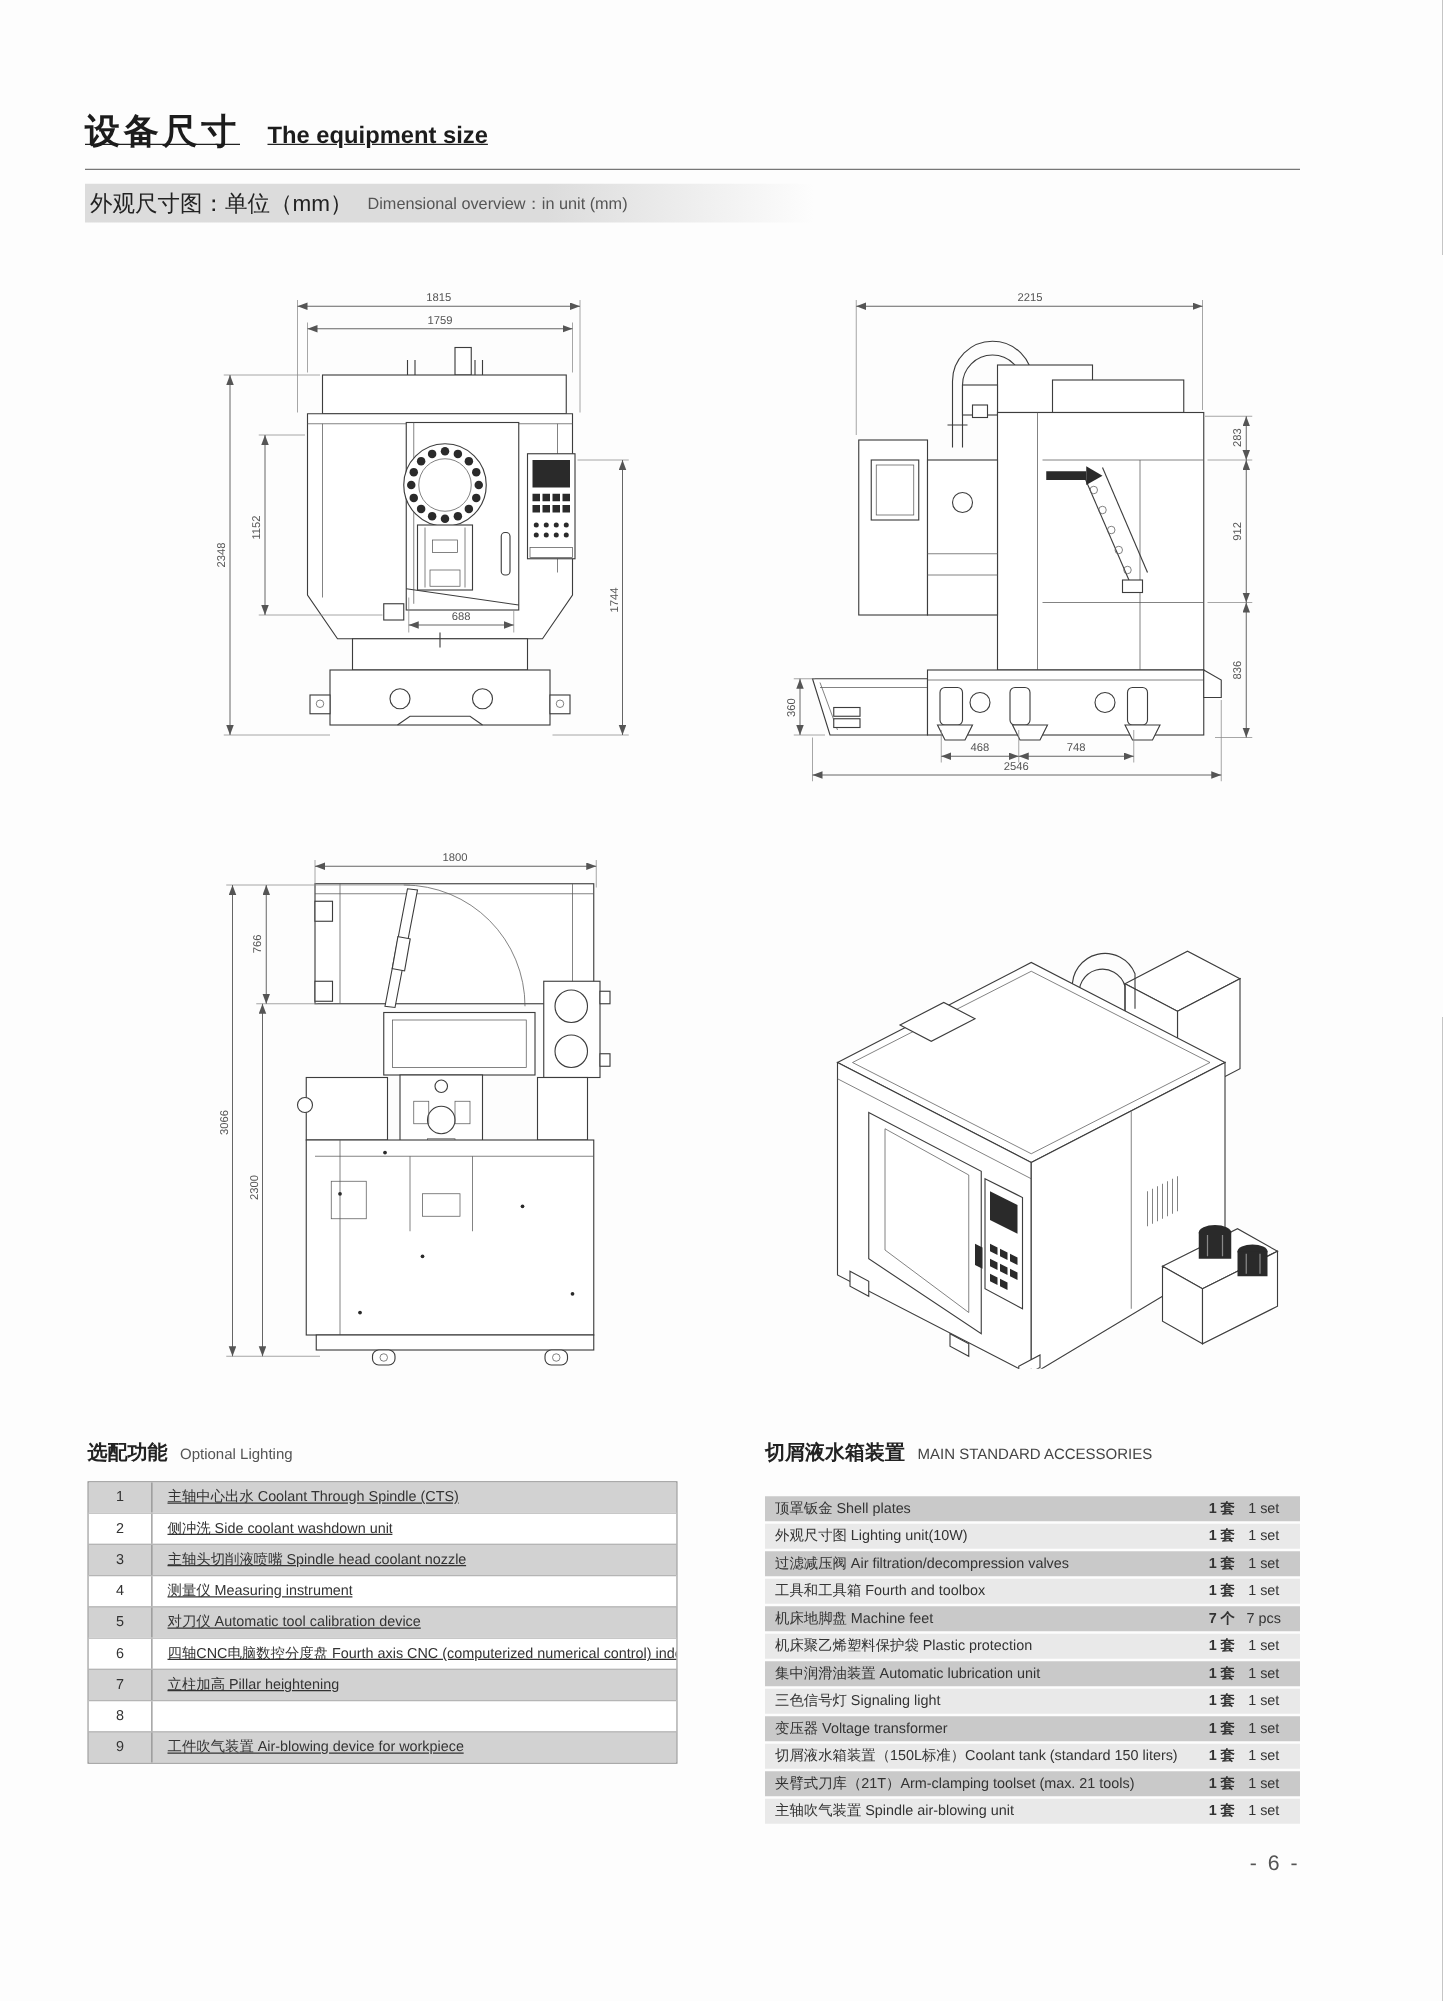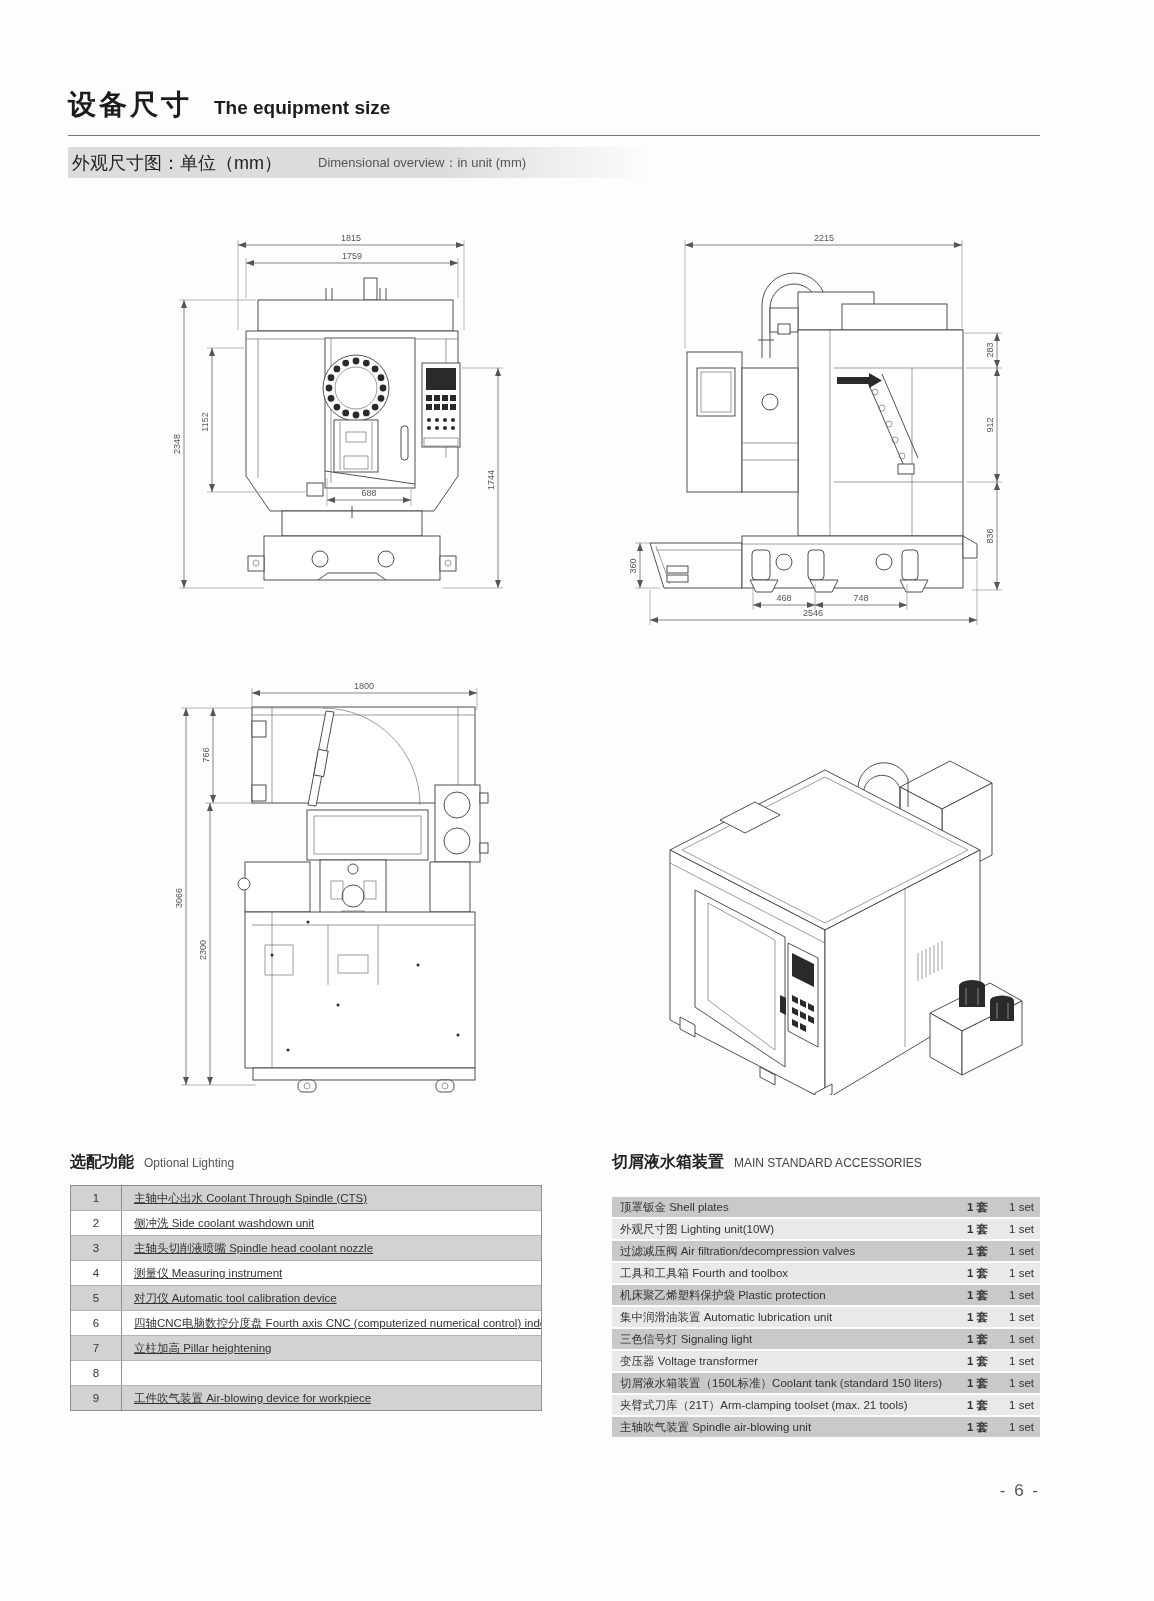--- a/index.html
+++ b/index.html
@@ -3,27 +3,27 @@
 <meta charset="utf-8">
 <style>
   html,body { margin:0; padding:0; background:#9a9a9a; }
   .page {
     position:relative; width:1154px; height:1601px; margin:0 auto;
     background:#fdfdfd; overflow:hidden;
     font-family:"Liberation Sans","DejaVu Sans",sans-serif; color:#222;
   }
   
   .header { position:absolute; left:68px; top:86px; width:972px;
-            border-bottom:1.5px solid #777; padding-bottom:11px; }
+            border-bottom:1.5px solid #777; padding-bottom:11px;text-decoration:underline; }
   .header .zh { font-size:28px; font-weight:bold; letter-spacing:3px; color:#1c1c1c; }
   .header .en { font-size:19px; font-weight:bold; margin-left:22px; color:#1c1c1c; }
   
   .banner { position:absolute; left:68px; top:147px; width:972px; height:31px;
             background:linear-gradient(90deg,#dcdcdc 0%,#dcdcdc 38%,rgba(220,220,220,0) 60%);
-            display:flex; align-items:center;gap:24px; }
+            display:flex; align-items:center; }
   .banner .zh { font-size:18px; color:#222; margin-left:4px; }
   .banner .en { font-size:13px; color:#555; margin-left:12px; }
   
   svg { position:absolute; }
   .ml  { stroke:#3d3d3d; stroke-width:0.9; fill:none; }
   .mf  { stroke:#3d3d3d; stroke-width:0.9; fill:#fff; }
   .mthin { stroke:#5a5a5a; stroke-width:0.6; fill:none; }
   .dk  { fill:#2a2a2a; stroke:none; }
   .dl  { stroke:#666; stroke-width:0.8; fill:none; }
   .ext { stroke:#888; stroke-width:0.6; fill:none; }
@@ -40,21 +40,21 @@
   .opt-row:nth-of-type(even){ background:#ffffff; }
   .opt-no { width:50px; text-align:center; border-right:1px solid #8f8f8f; flex:none; }
   .opt-text { padding-left:12px; white-space:nowrap; overflow:hidden;text-decoration:underline; }
   .acc-table { margin-top:24px; width:428px; }
   .acc-row { display:flex; height:20px; line-height:20px; font-size:11.5px;
              color:#333; margin-bottom:2px; padding:0 6px 0 8px; }
   .acc-row:nth-of-type(odd) { background:#c9c9c9; }
   .acc-row:nth-of-type(even){ background:#e9e9e9; }
   .acc-text { flex:1; white-space:nowrap; overflow:hidden; }
   .acc-qzh { width:38px; text-align:right; flex:none;font-weight:bold; }
-  .acc-qen { width:46px; text-align:right; flex:none; }
+  .acc-qen { width:46px; text-align:center; flex:none; }
   .page-num { position:absolute; top:1481px; left:940px; width:100px; text-align:right;
               font-size:17px; color:#555; letter-spacing:2px; }
 </style>
 </head>
 <body>
 
 <div class="page">
 
   <div class="header">
     <span class="zh">设备尺寸</span><span class="en">The equipment size</span>
@@ -489,20 +489,25 @@
           <div class="acc-qzh">1 套</div>
           <div class="acc-qen">1 set</div>
         </div>
 
         <div class="acc-row">
           <div class="acc-text">工具和工具箱 Fourth and toolbox</div>
           <div class="acc-qzh">1 套</div>
           <div class="acc-qen">1 set</div>
         </div>
 
+        <div class="acc-row">
+          <div class="acc-text">机床地脚盘 Machine feet</div>
+          <div class="acc-qzh">7 个</div>
+          <div class="acc-qen">7 pcs</div>
+        </div>
 
         <div class="acc-row">
           <div class="acc-text">机床聚乙烯塑料保护袋 Plastic protection</div>
           <div class="acc-qzh">1 套</div>
           <div class="acc-qen">1 set</div>
         </div>
 
         <div class="acc-row">
           <div class="acc-text">集中润滑油装置 Automatic lubrication unit</div>
           <div class="acc-qzh">1 套</div>

